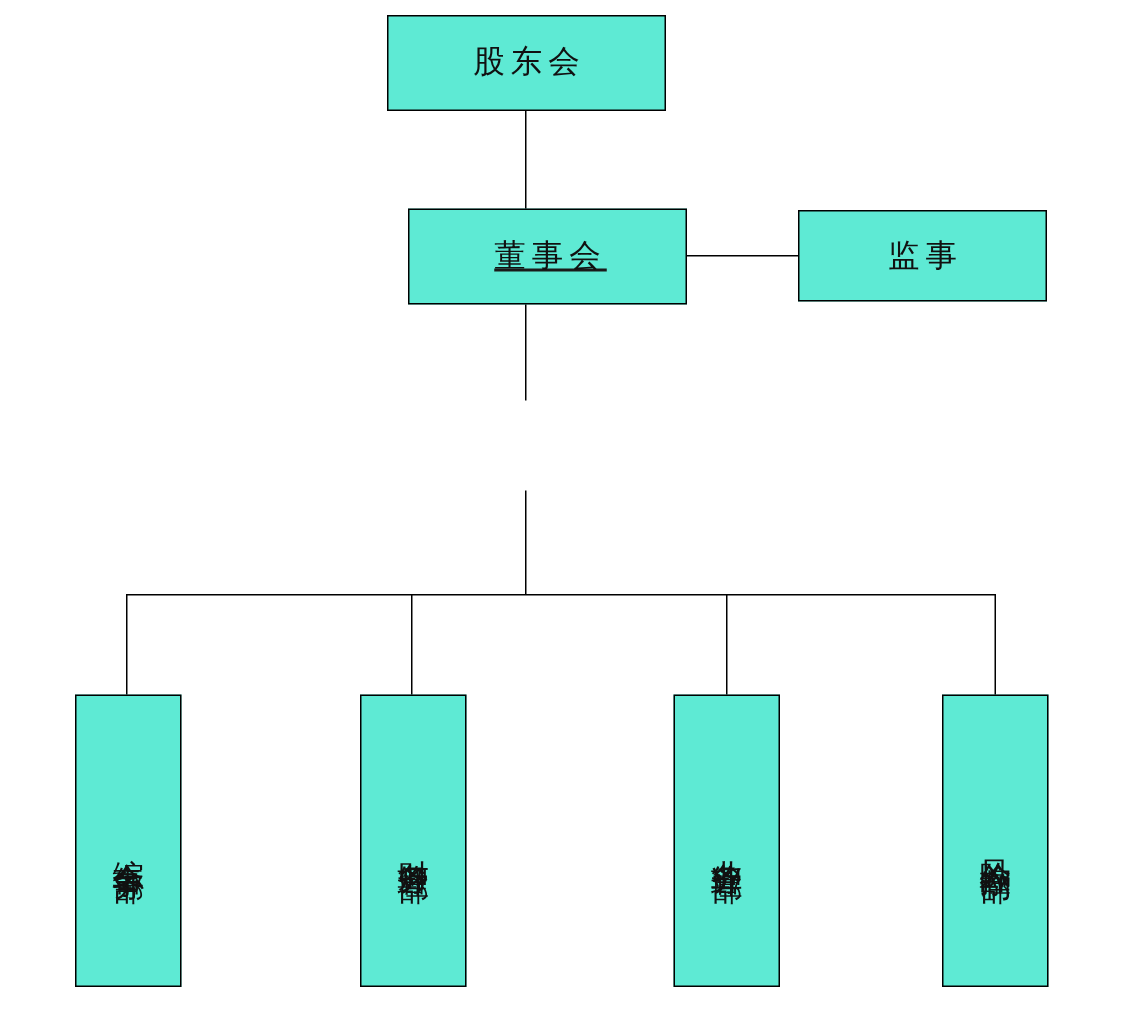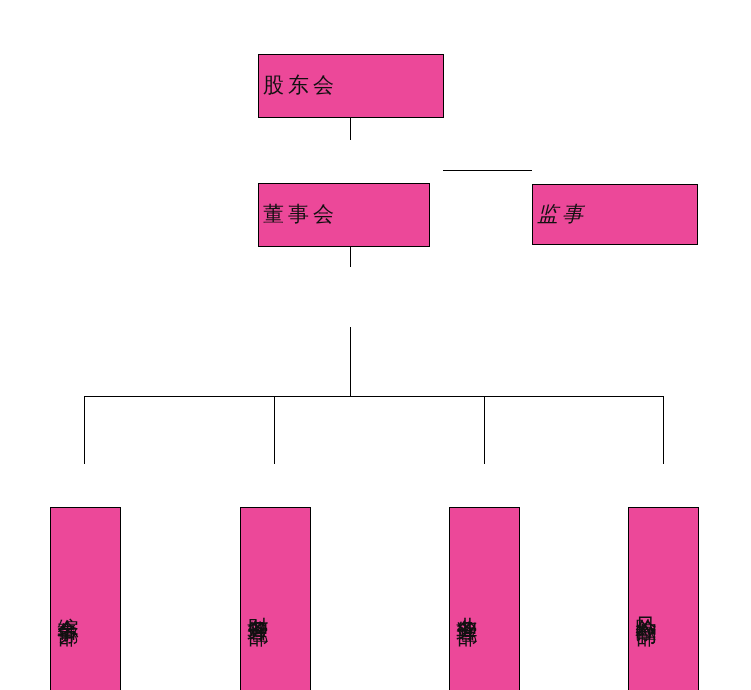--- a/index.html
+++ b/index.html
@@ -16,25 +16,25 @@
     position: relative;
     width: 751px;
     height: 690px;
     background: #ffffff;
     overflow: hidden;
   }
   .node-box {
     position: absolute;
     box-sizing: border-box;
     border: 1.4px solid #000000;
-    background: #ec4899;
+    background: #5eead4;
     display: flex;
     align-items: center;
+    justify-content: center;
     text-align: center;
-    margin-top: 44px;
   }
   .node-label-h {
     font-size: 21px;
     letter-spacing: 4px;
     text-indent: 4px;
     line-height: 1.1;
     white-space: nowrap;
     color: #111111;
   }
   .node-label-v {
@@ -69,25 +69,25 @@
 
   <div class="edge edge-v" style="left:84px; top:396px; height:68px;"></div>
   <div class="edge edge-v" style="left:274px; top:396px; height:68px;"></div>
   <div class="edge edge-v" style="left:484px; top:396px; height:68px;"></div>
   <div class="edge edge-v" style="left:663px; top:396px; height:68px;"></div>
 
   <div class="node-box" style="left:258px; top:10px; width:186px; height:64px;">
     <span class="node-label-h">股东会</span>
   </div>
 
-  <div class="node-box" style="left:258px; top:139px; width:172px; height:64px;">
+  <div class="node-box" style="left:272px; top:139px; width:186px; height:64px;text-decoration:underline;">
     <span class="node-label-h">董事会</span>
   </div>
 
-  <div class="node-box" style="left:532px; top:140px; width:166px; height:61px;font-style:italic;">
+  <div class="node-box" style="left:532px; top:140px; width:166px; height:61px;">
     <span class="node-label-h">监事</span>
   </div>
 
 
   <div class="node-box" style="left:50px; top:463px; width:71px; height:195px;">
     <span class="node-label-v">综合事务部</span>
   </div>
 
   <div class="node-box" style="left:240px; top:463px; width:71px; height:195px;">
     <span class="node-label-v">财务管理部</span>

